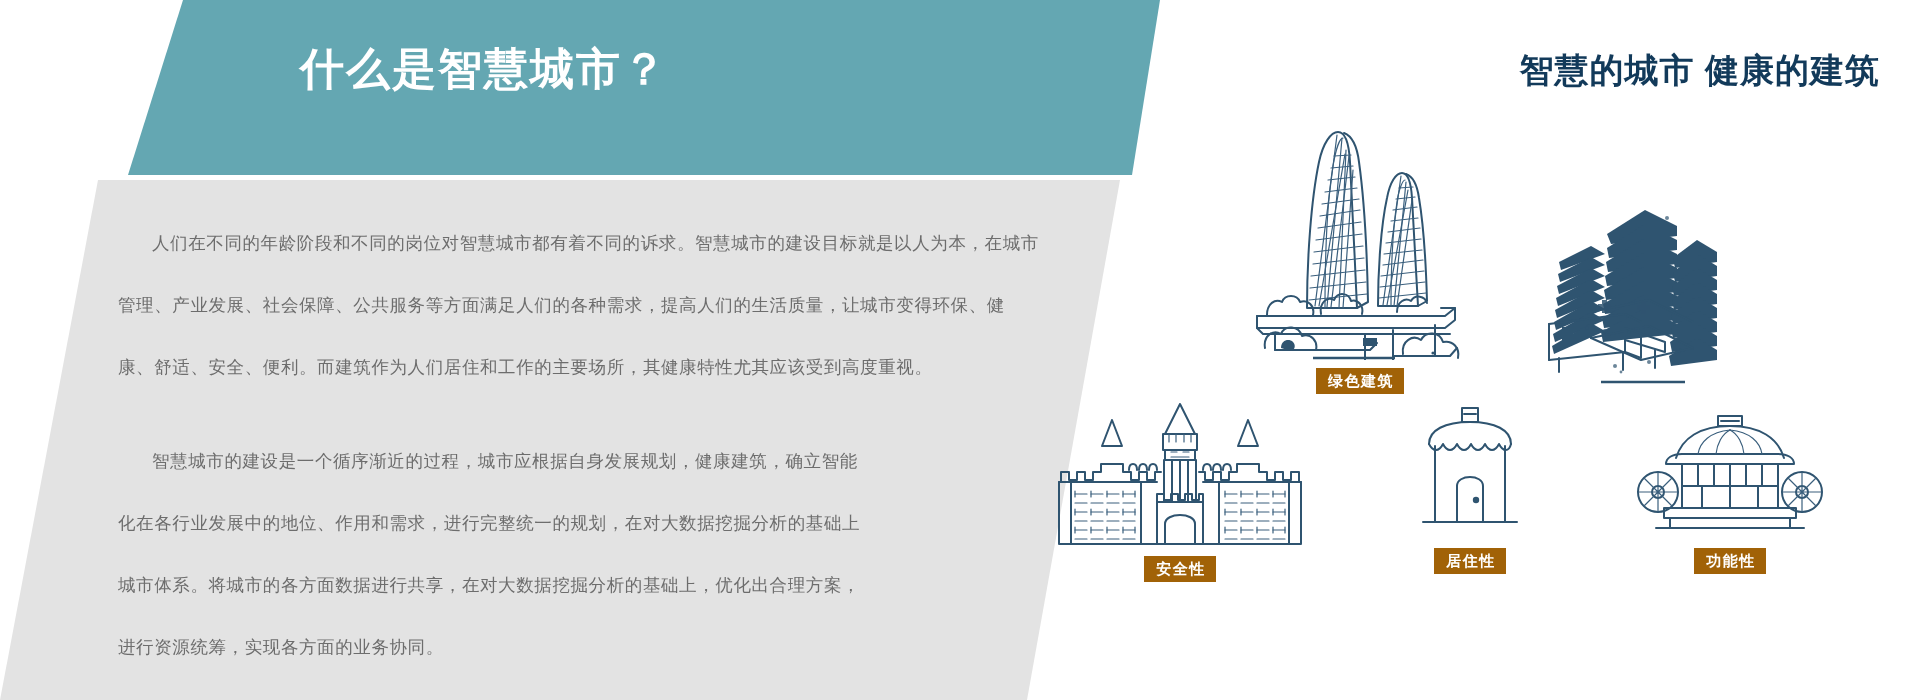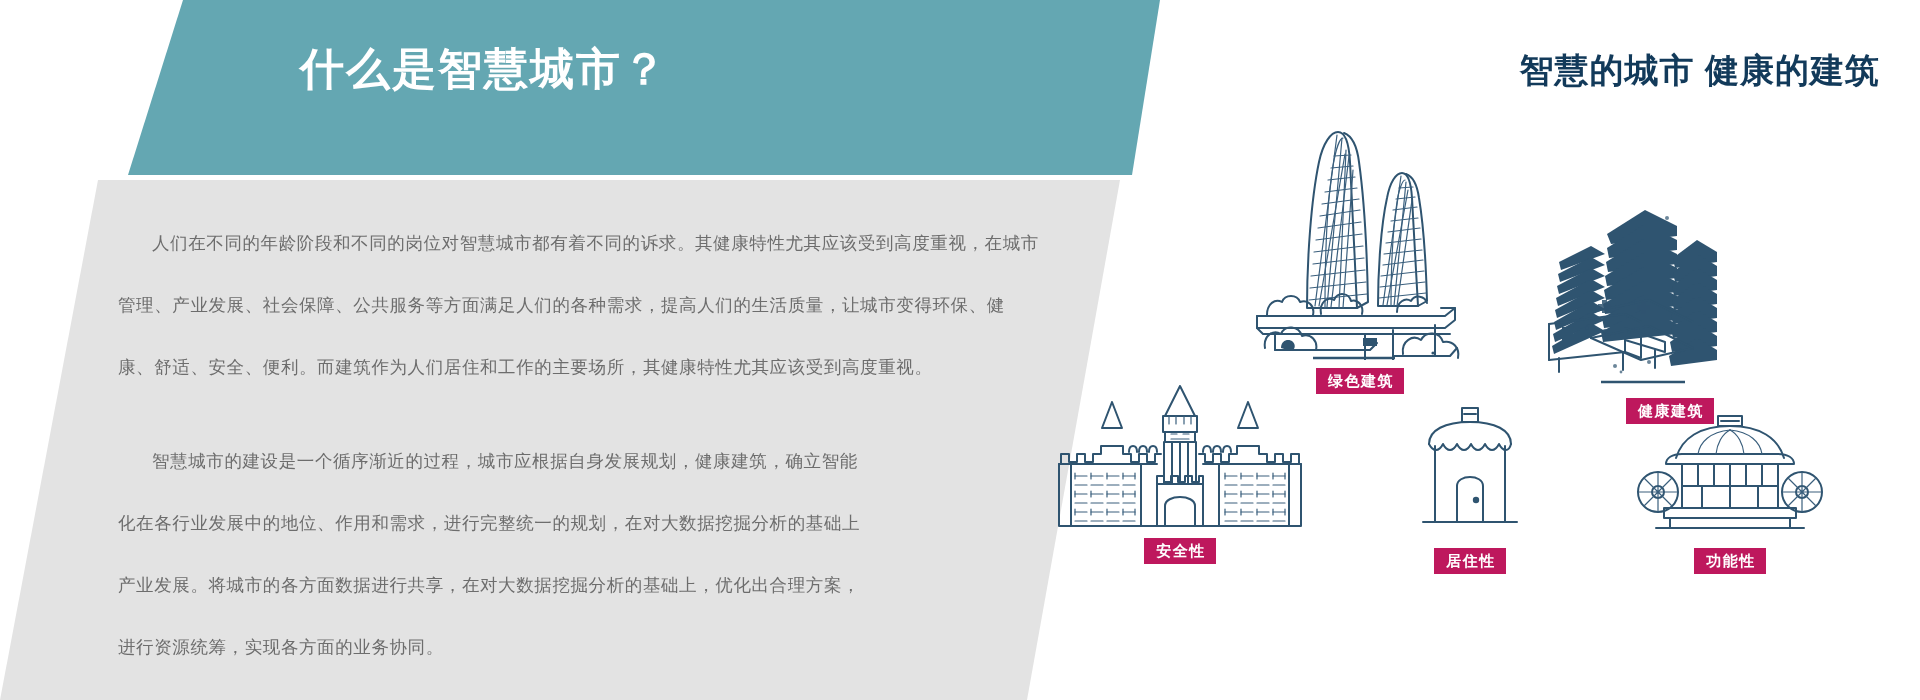--- a/index.html
+++ b/index.html
@@ -51,35 +51,35 @@
   .para-gap{ height:32px; }
 
   
   .illus-area{ position:absolute; left:1040px; top:110px; width:880px; height:560px; }
 
   .icon-cell{ position:absolute; text-align:center; }
   .icon-art{ display:block; margin:0 auto; }
 
   .badge{
     display:inline-block;
-    background:#be185d;
+    background:#a16207;
     color:#ffffff;
     font-size:15px;
     font-weight:bold;
     letter-spacing:1.5px;
     padding:4px 10px 5px 12px;
     line-height:1.15;
     white-space:nowrap;
   }
   .badge-wrap{ margin-top:8px; }
 
   
   #cell-green   { left:180px;  top:0px;   width:280px; }
   #cell-health  { left:480px;  top:90px;  width:300px; }
-  #cell-safety  { left:-20px;  top:270px; width:320px; }
+  #cell-safety  { left:-20px;  top:288px; width:320px; }
   #cell-livable { left:320px;  top:290px; width:220px; }
   #cell-func    { left:560px;  top:300px; width:260px; }
 
   svg{ display:block; }
   .ln{ fill:none; stroke:#2f5470; stroke-width:2; stroke-linecap:round; stroke-linejoin:round; }
   .ln-thin{ fill:none; stroke:#3a5f7d; stroke-width:1.2; stroke-linecap:round; }
   .fill-dark{ fill:#2f5470; }
   .underline{ stroke:#2f5470; stroke-width:2.4; }
 </style>
 </head>
@@ -88,29 +88,29 @@
 <div id="stage">
 
   <div class="banner"></div>
   <div class="banner-title">什么是智慧城市？</div>
   <div class="header-right">智慧的城市  健康的建筑</div>
 
   <div class="body-panel"></div>
 
   <div class="text-block">
     <div class="para">
-      <span class="para-line first">人们在不同的年龄阶段和不同的岗位对智慧城市都有着不同的诉求。其健康特性尤其应该受到高度重视，在城市</span>
+      <span class="para-line first">人们在不同的年龄阶段和不同的岗位对智慧城市都有着不同的诉求。智慧城市的建设目标就是以人为本，在城市</span>
       <span class="para-line">管理、产业发展、社会保障、公共服务等方面满足人们的各种需求，提高人们的生活质量，让城市变得环保、健</span>
       <span class="para-line">康、舒适、安全、便利。而建筑作为人们居住和工作的主要场所，其健康特性尤其应该受到高度重视。</span>
     </div>
     <div class="para-gap"></div>
     <div class="para">
       <span class="para-line first">智慧城市的建设是一个循序渐近的过程，城市应根据自身发展规划，健康建筑，确立智能</span>
       <span class="para-line">化在各行业发展中的地位、作用和需求，进行完整统一的规划，在对大数据挖掘分析的基础上</span>
-      <span class="para-line">产业发展。将城市的各方面数据进行共享，在对大数据挖掘分析的基础上，优化出合理方案，</span>
+      <span class="para-line">城市体系。将城市的各方面数据进行共享，在对大数据挖掘分析的基础上，优化出合理方案，</span>
       <span class="para-line">进行资源统筹，实现各方面的业务协同。</span>
     </div>
   </div>
 
   <div class="illus-area">
 
     <div class="icon-cell" id="cell-green">
       <svg class="icon-art" width="230" height="250" viewBox="0 0 230 250">
 
         <path class="ln" d="M62 198 C62 150 66 90 74 52 C78 33 86 22 93 22 C100 22 104 33 105 52 C107 95 110 150 112 198 Z"></path>
@@ -251,23 +251,20 @@
             <circle cx="60" cy="131" r="2.2"></circle>
           <circle cx="84" cy="132" r="2"></circle>
             <circle cx="122" cy="18" r="2"></circle>
           <circle cx="70" cy="166" r="2"></circle>
             <circle cx="104" cy="162" r="2"></circle>
           <circle cx="76" cy="172" r="1.4"></circle>
         </g>
 
         <line class="underline" x1="56" y1="182" x2="140" y2="182"></line>
       </svg>
-      <div class="badge-wrap">
-        <span class="badge">健康建筑</span>
-      </div>
     </div>
 
     <div class="icon-cell" id="cell-safety">
       <svg class="icon-art" width="270" height="150" viewBox="0 0 270 150">
 
         <path class="ln" d="M135 6 L120 36 L150 36 Z"></path>
         <path class="ln" d="M118 36 L152 36 L152 52 L118 52 Z"></path>
         <g class="ln-thin">
             <path d="M124 36 L124 44 M131 36 L131 44 M139 36 L139 44 M146 36 L146 44"></path>
           </g>

